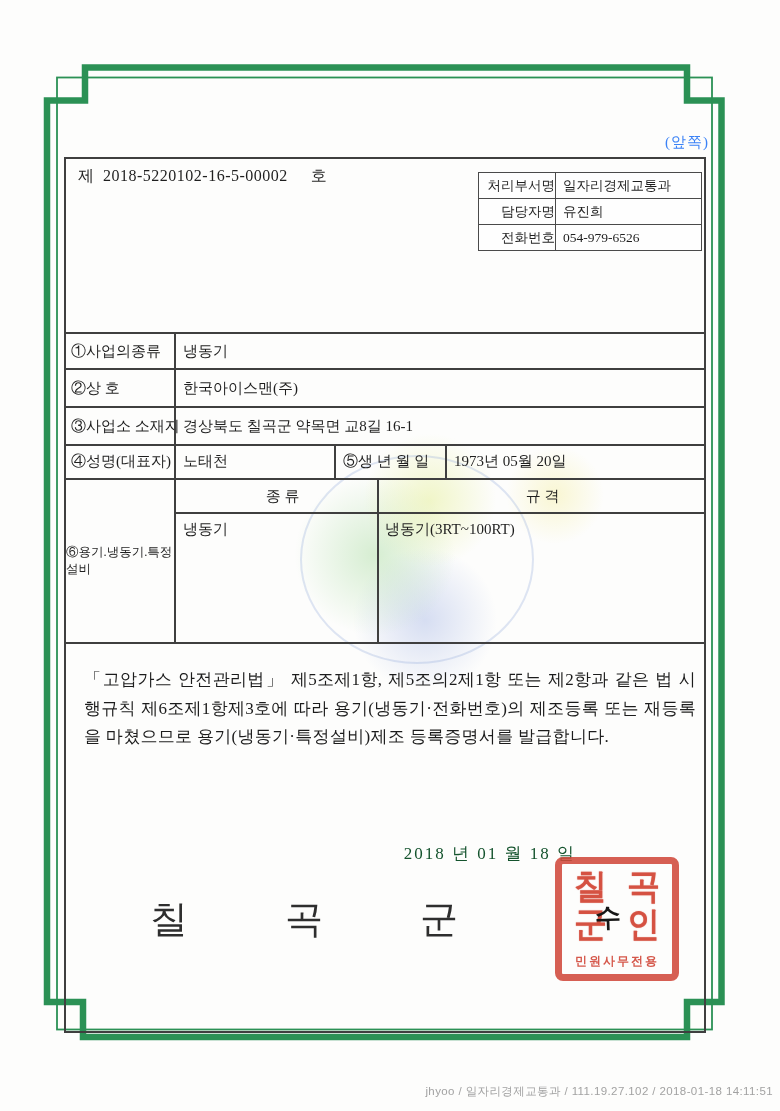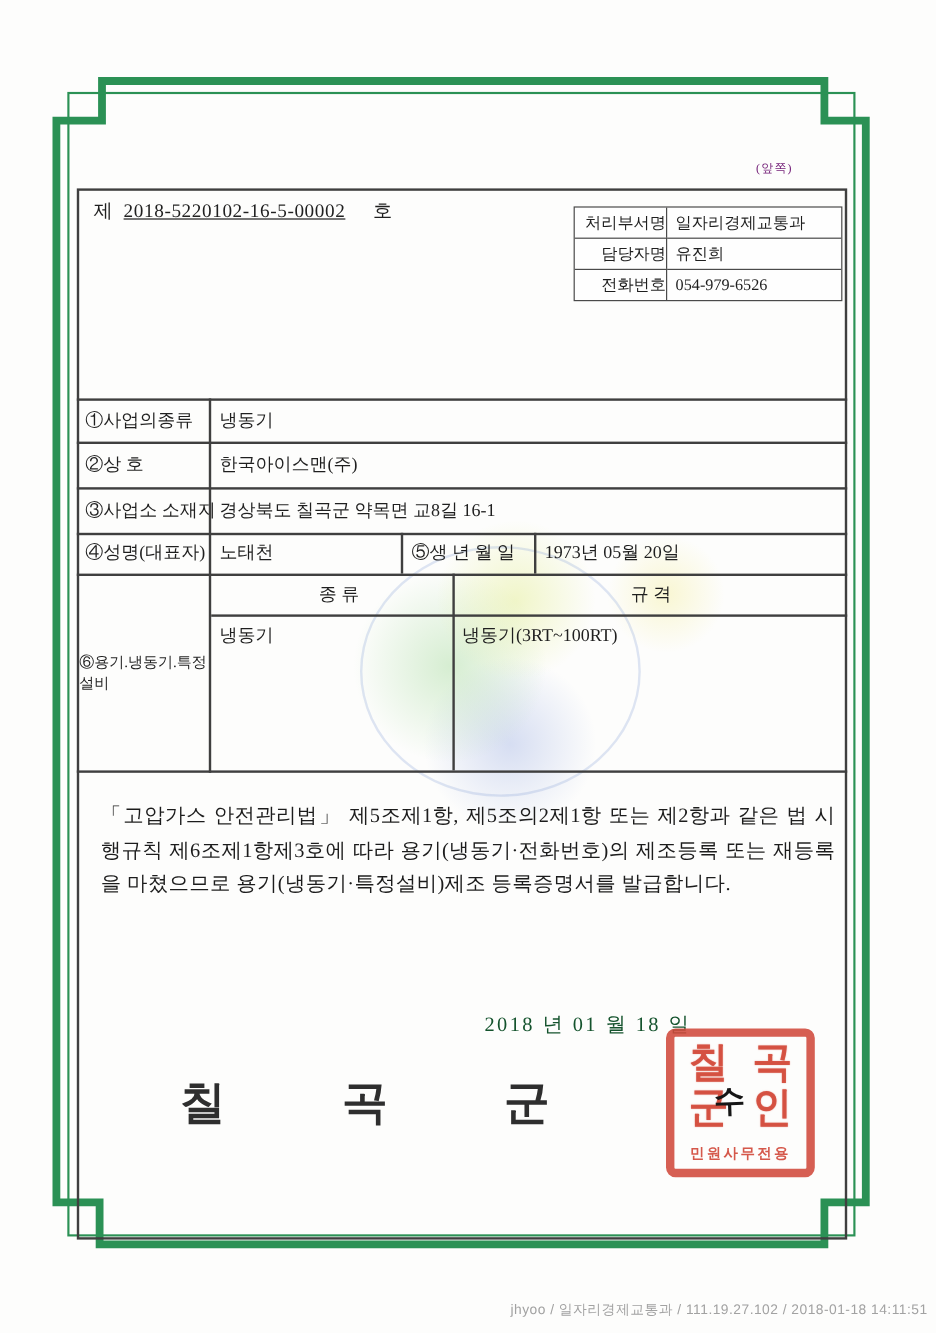--- a/index.html
+++ b/index.html
@@ -6,38 +6,38 @@
   .page{
     position:relative;width:780px;height:1111px;background:#fdfdfc;overflow:hidden;
     font-family:"Liberation Serif","DejaVu Serif",serif;color:#222;
   }
   .abs{position:absolute;}
 
   
   .frame{position:absolute;left:0;top:0;}
 
   
-  .front-label{left:630px;top:133px;font-size:10px;letter-spacing:1px;color:#701a75;}
+  .front-label{left:665px;top:133px;font-size:15px;letter-spacing:1px;color:#3b82f6;}
 
   
   .doc-box{left:64px;top:157px;width:642px;height:876px;border:2px solid #3f3f3f;box-sizing:border-box;}
 
   
   .watermark{left:225px;top:425px;width:420px;height:260px;
     background:
       radial-gradient(circle 95px at 205px 75px, rgba(228,238,150,0.50), rgba(228,238,150,0) 70%),
       radial-gradient(circle 115px at 150px 130px, rgba(150,212,140,0.38), rgba(150,212,140,0) 70%),
       radial-gradient(circle 100px at 200px 195px, rgba(160,178,228,0.42), rgba(160,178,228,0) 72%),
       radial-gradient(circle 70px at 330px 70px, rgba(244,238,160,0.45), rgba(244,238,160,0) 70%);
   }
   .watermark-ring{left:300px;top:455px;width:230px;height:205px;border:2px solid rgba(150,172,218,0.30);border-radius:50%;}
 
   
   .doc-no{left:78px;top:166px;font-size:16px;color:#1f1f1f;white-space:nowrap;}
-  .doc-no .num{margin-left:9px;letter-spacing:0.5px;text-decoration:underline;}
+  .doc-no .num{margin-left:9px;letter-spacing:0.5px;}
   .doc-no .suffix{margin-left:23px;}
 
   
   .proc{left:478px;top:172px;width:222px;border:1px solid #4a4a4a;display:grid;grid-template-columns:77px 1fr;background:rgba(255,255,255,0.6);}
   .proc .cell{height:25px;line-height:25px;font-size:13.5px;color:#1f1f1f;overflow:hidden;white-space:nowrap;}
   .proc .lab{text-align:right;border-right:1px solid #4a4a4a;}
   .proc .val{padding-left:7px;font-size:13.5px;}
   .proc .bt{border-top:1px solid #4a4a4a;}
 
   
@@ -59,21 +59,21 @@
   .hdr{text-align:center;}
   .equip-label{left:66px;top:480px;width:108px;height:162px;display:flex;align-items:center;
     font-size:12.5px;line-height:17px;color:#1f1f1f;word-break:break-all;}
 
   
   .body-text{left:84px;top:666px;width:612px;font-size:17px;line-height:28.6px;letter-spacing:0.3px;
     text-align:justify;color:#1c1c1c;word-break:break-all;}
 
   
   .issue-date{left:64px;top:842px;width:512px;text-align:right;font-size:17px;letter-spacing:2px;color:#14532d;}
-  .authority{left:150px;top:894px;font-family:"Liberation Sans","DejaVu Sans",sans-serif;font-weight:bold;
+  .authority{left:150px;top:894px;font-family:"Liberation Sans","DejaVu Sans",sans-serif;font-weight:normal;
     font-size:38px;letter-spacing:97px;color:#2e2e2e;white-space:nowrap;}
 
   
   .seal{left:555px;top:857px;width:124px;height:124px;border:7px solid rgba(208,73,59,0.88);border-radius:8px;
     box-sizing:border-box;display:flex;flex-direction:column;justify-content:space-between;padding:3px 2px 4px 2px;}
   .seal-grid{display:grid;grid-template-columns:1fr 1fr;justify-items:center;}
   .seal-char{font-family:"Liberation Serif","DejaVu Serif",serif;font-weight:bold;font-size:33px;line-height:38px;
     color:rgba(210,70,54,0.85);transform:scaleY(1.05);text-shadow:0 0 1px rgba(210,70,54,0.6);}
   .seal-bottom{text-align:center;font-size:12px;font-weight:bold;letter-spacing:2px;color:rgba(208,70,55,0.9);white-space:nowrap;}
   .seal-overlay{left:595px;top:900px;font-size:26px;font-weight:bold;color:#161616;transform:rotate(-2deg);}

